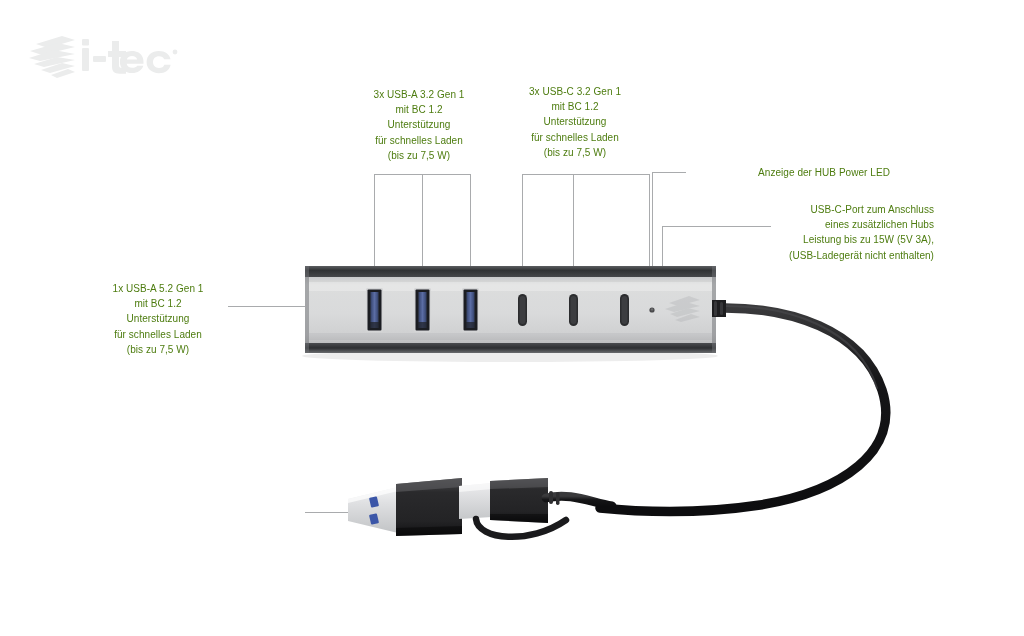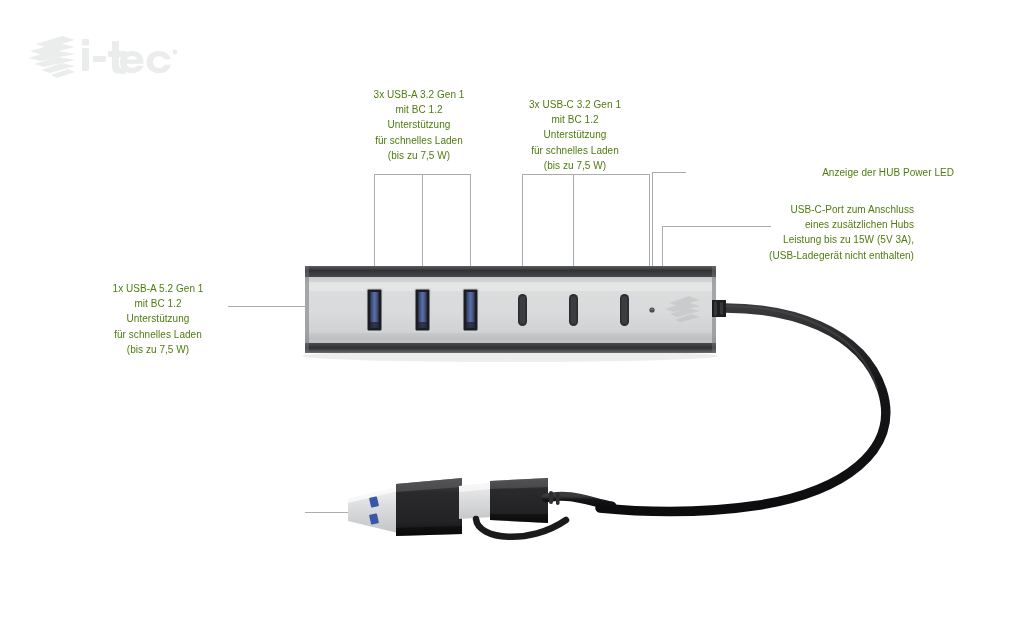--- a/index.html
+++ b/index.html
@@ -28,21 +28,21 @@
   .label {
     position: absolute;
     color: #4d7c0f;
     font-size: 10px;
     line-height: 15.2px;
     white-space: pre-line;
     letter-spacing: 0.05px;
   }
   .label.ctr  { text-align: center; }
   .label.rgt  { text-align: right; }
-  .label.lft  { text-align: right; }
+  .label.lft  { text-align: center; }
 
   
   .leaders {
     position: absolute;
     left: 0; top: 0;
     width: 1024px; height: 636px;
     pointer-events: none;
   }
 
   
@@ -276,29 +276,29 @@
       <rect x="720" y="302" width="3" height="13" rx="1.5" fill="#37373a"></rect>
     </g>
   </svg>
 
   <div class="label ctr" style="left:339px; top:87px; width:160px;">3x USB-A 3.2 Gen 1
 mit BC 1.2
 Unterstützung
 für schnelles Laden
 (bis zu 7,5 W)</div>
 
-  <div class="label ctr" style="left:495px; top:97px; width:160px;">3x USB-C 3.2 Gen 1
+  <div class="label ctr" style="left:495px; top:84px; width:160px;">3x USB-C 3.2 Gen 1
 mit BC 1.2
 Unterstützung
 für schnelles Laden
 (bis zu 7,5 W)</div>
 
   <div class="label lft" style="left:694px; top:165px; width:260px;">Anzeige der HUB Power LED</div>
 
-  <div class="label rgt" style="left:674px; top:202px; width:240px;">USB-C-Port zum Anschluss
+  <div class="label rgt" style="left:694px; top:202px; width:240px;">USB-C-Port zum Anschluss
 eines zusätzlichen Hubs
 Leistung bis zu 15W (5V 3A),
 (USB-Ladegerät nicht enthalten)</div>
 
   <div class="label ctr" style="left:88px; top:281px; width:140px;">1x USB-A 5.2 Gen 1
 mit BC 1.2
 Unterstützung
 für schnelles Laden
 (bis zu 7,5 W)</div>
 

